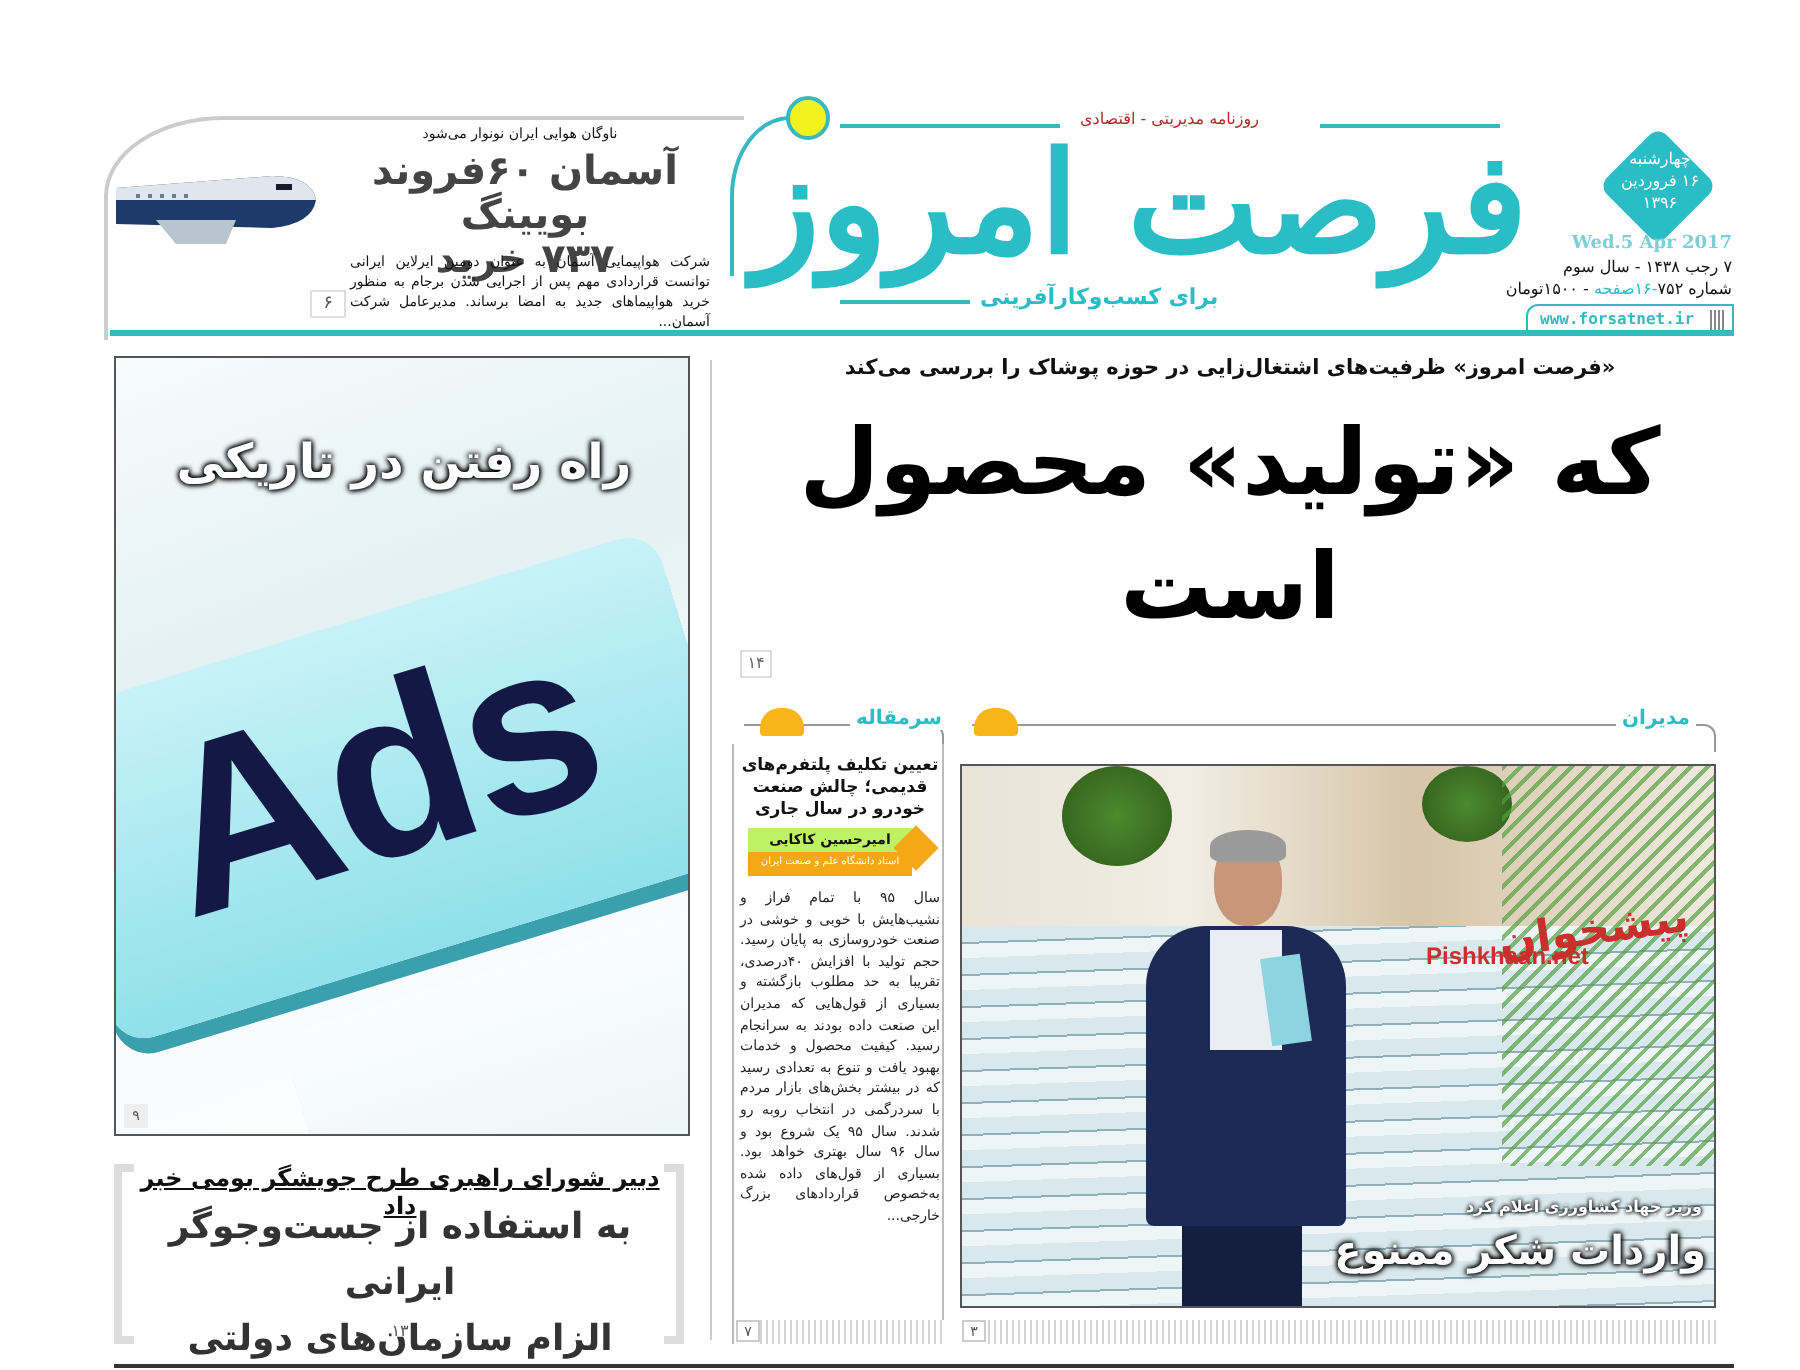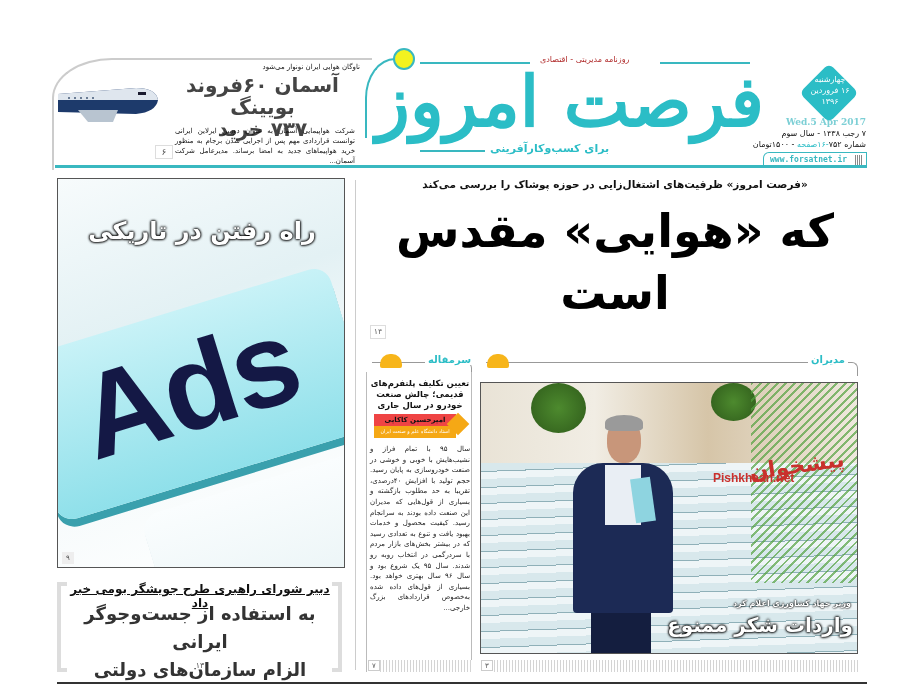--- a/index.html
+++ b/index.html
@@ -18,21 +18,21 @@
   .date-badge { position:absolute; left:808px; top:72px; width:42px; height:42px; background:#2bbdc6; transform:rotate(45deg); border-radius:6px; }
   .date-badge-text { position:absolute; left:790px; top:74px; width:80px; text-align:center; color:#fff; font-size:8px; line-height:11px; direction:rtl; }
   .date-en { position:absolute; left:770px; top:117px; width:96px; text-align:right; font-family:"DejaVu Serif", serif; font-size:9px; font-weight:bold; color:#7ccfd5; }
   .date-fa { position:absolute; left:750px; top:128px; width:116px; text-align:right; font-size:8px; direction:rtl; line-height:11px; }
   .date-fa .hl { color:#2bbdc6; }
   .website { position:absolute; left:763px; top:152px; width:104px; height:14px; border:1px solid #39b8c0; border-bottom:none; border-radius:6px 0 0 0; font-family:"DejaVu Sans Mono", monospace; font-size:8px; font-weight:bold; color:#39b8c0; text-align:left; padding-left:6px; line-height:13px; }
   .website .bars { position:absolute; right:3px; top:2px; width:8px; height:10px; background:repeating-linear-gradient(90deg,#888 0 1px,#fff 1px 2px); }
 
   
   .plane { position:absolute; left:58px; top:82px; width:100px; height:40px; }
-  .teaser-kicker { position:absolute; left:160px; top:63px; width:200px; font-size:7px; direction:rtl; }
+  .teaser-kicker { position:absolute; left:160px; top:63px; width:200px; text-align:center; font-size:7px; direction:rtl; }
   .teaser-title { position:absolute; left:160px; top:74px; width:205px; text-align:center; font-family:"DejaVu Sans", sans-serif; font-weight:bold; font-size:20px; line-height:22px; color:#444; direction:rtl; }
   .teaser-body { position:absolute; left:175px; top:126px; width:180px; text-align:justify; font-size:7px; line-height:10px; direction:rtl; }
   .teaser-page { position:absolute; left:155px; top:145px; width:18px; height:14px; border:1px solid #ddd; font-size:9px; text-align:center; line-height:12px; color:#555; }
 
   
   .ads-box { position:absolute; left:57px; top:178px; width:288px; height:390px; border:1px solid #555; background:linear-gradient(160deg,#f7fbfc 0%,#e3f1f4 35%,#f5fafb 60%,#ffffff 100%); overflow:hidden; }
   .ads-key { position:absolute; left:-30px; top:130px; width:330px; height:170px; background:linear-gradient(180deg,#c8f2f7,#8fe0ea); border-radius:18px; transform:rotate(-17deg); box-shadow:0 8px 0 #3aa0ad; }
   .ads-word { position:absolute; left:20px; top:140px; font-family:"Liberation Sans", sans-serif; font-weight:bold; font-size:120px; color:#141845; transform:rotate(-17deg); letter-spacing:-2px; }
   .ads-key2 { position:absolute; left:100px; top:300px; width:240px; height:160px; background:linear-gradient(180deg,#fafdfe,#e6f2f4); border-radius:18px; transform:rotate(-17deg); box-shadow:0 4px 0 #b7d2d6; }
   .ads-kicker { position:absolute; left:0; top:14px; width:288px; text-align:center; font-size:8px; font-weight:bold; color:#fff; text-shadow:0 0 2px #000,0 0 2px #000; direction:rtl; }
@@ -54,21 +54,21 @@
   .main-title { position:absolute; left:365px; top:200px; width:500px; text-align:center; font-size:46px; font-weight:bold; line-height:62px; color:#000; direction:rtl; font-family:"DejaVu Sans", sans-serif; }
   .main-page { position:absolute; left:370px; top:325px; width:16px; height:14px; border:1px solid #ddd; font-size:8px; text-align:center; line-height:12px; color:#666; }
 
   
   .sec-head { position:absolute; height:14px; border-top:1px solid #999; border-right:1px solid #999; border-top-right-radius:6px; }
   .sec-label { position:absolute; font-size:10px; color:#2bbdc6; font-weight:bold; direction:rtl; background:#fff; padding:0 3px; }
   .sec-icon { position:absolute; width:22px; height:14px; background:#f7b51a; border-radius:10px 10px 2px 2px; }
   .ed-box { position:absolute; left:366px; top:372px; width:106px; height:300px; border-left:1px solid #bbb; border-right:1px solid #bbb; }
   .ed-title { position:absolute; left:370px; top:378px; width:100px; text-align:center; font-size:8.5px; font-weight:bold; line-height:11px; direction:rtl; }
   .ed-author { position:absolute; left:374px; top:414px; width:82px; height:24px; background:#f5a815; }
-  .ed-author-name { position:absolute; left:374px; top:414px; width:82px; height:12px; background:#ef4444; font-size:7px; font-weight:bold; text-align:center; line-height:12px; direction:rtl; }
+  .ed-author-name { position:absolute; left:374px; top:414px; width:82px; height:12px; background:#bef264; font-size:7px; font-weight:bold; text-align:center; line-height:12px; direction:rtl; }
   .ed-author-role { position:absolute; left:374px; top:426px; width:82px; height:10px; font-size:5px; color:#fff; text-align:center; line-height:10px; direction:rtl; }
   .ed-diamond { position:absolute; left:450px; top:416px; width:16px; height:16px; background:#f5a815; transform:rotate(45deg); }
   .ed-body { position:absolute; left:370px; top:444px; width:100px; font-size:7px; line-height:10.6px; text-align:justify; direction:rtl; color:#222; }
   .barcode-strip { position:absolute; height:12px; background:repeating-linear-gradient(90deg,#d4d4d4 0 1px,#fff 1px 3px); }
   .page-num-box { position:absolute; width:12px; height:11px; border:1px solid #ccc; font-size:7px; text-align:center; line-height:10px; color:#555; background:#fff; }
 
   
   .photo { position:absolute; left:480px; top:382px; width:378px; height:272px; overflow:hidden; border:1px solid #555;
     background:
       repeating-linear-gradient(178deg, #d8e8ec 0 8px, #8fb0b8 8px 9px, #eef5f7 9px 16px);
@@ -149,21 +149,21 @@
 <div class="bl-title">
   <div>به استفاده از جست‌وجوگر ایرانی</div>
   <div>الزام سازمان‌های دولتی</div>
 </div>
 <div class="bl-page">۱۳</div>
 
 <div class="vdiv"></div>
 
 <div class="main-kicker">«فرصت امروز» ظرفیت‌های اشتغال‌زایی در حوزه پوشاک را بررسی می‌کند</div>
 <div class="main-title">
-  <div>که «هوایی» مقدس است</div>
+  <div>که «تولید» محصول است</div>
 </div>
 <div class="main-page">۱۴</div>
 
 <div class="sec-head" style="left:372px;top:362px;width:100px;"></div>
 <div class="sec-label" style="left:425px;top:354px;">سرمقاله</div>
 <div class="sec-icon" style="left:380px;top:354px;"></div>
 <div class="ed-box"></div>
 <div class="ed-title">تعیین تکلیف پلتفرم‌های قدیمی؛ چالش صنعت خودرو در سال جاری</div>
 <div class="ed-author"></div>
 <div class="ed-author-name">امیرحسین کاکایی</div>

